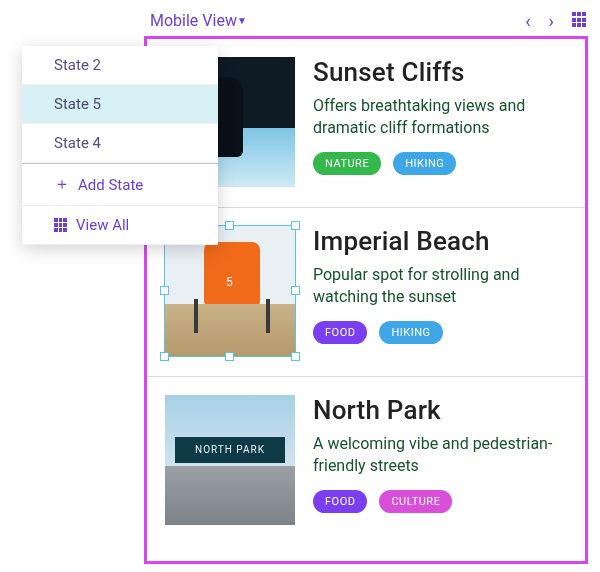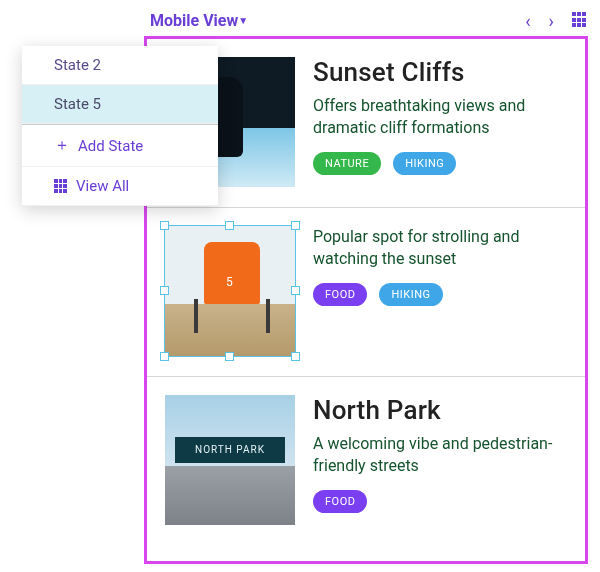--- a/index.html
+++ b/index.html
@@ -22,21 +22,20 @@
     justify-content: space-between;
     padding-left: 150px;
   }
   .view-label {
     color: #6a3fd6;
     font-size: 16px;
     display: flex;
     align-items: center;
     gap: 0;
     cursor: pointer;
-    font-weight: bold;
   }
   .view-caret {
     color: #6a3fd6;
     font-size: 10px;
   }
   .topbar-actions {
     display: flex;
     align-items: center;
     gap: 18px;
   }
@@ -276,51 +275,56 @@
       <span class="handle h-nw"></span>
       <span class="handle h-n"></span>
       <span class="handle h-ne"></span>
       <span class="handle h-w"></span>
       <span class="handle h-e"></span>
       <span class="handle h-sw"></span>
       <span class="handle h-s"></span>
       <span class="handle h-se"></span>
     </div>
     <div class="card-body">
+      <div class="card-title">Imperial Beach</div>
       <div class="card-desc">Popular spot for strolling and watching the sunset</div>
       <div class="tags">
         <span class="tag" style="background:#7a3ff0">FOOD</span>
         <span class="tag" style="background:#3fa7e8">HIKING</span>
       </div>
     </div>
   </div>
 
   <div class="card">
     <div class="thumb">
       <div class="thumb-inner art3">
         <div class="sign">NORTH PARK</div>
       </div>
     </div>
     <div class="card-body">
       <div class="card-title">North Park</div>
       <div class="card-desc">A welcoming vibe and pedestrian-friendly streets</div>
       <div class="tags">
         <span class="tag" style="background:#7a3ff0">FOOD</span>
+        <span class="tag" style="background:#d94fd9">CULTURE</span>
       </div>
     </div>
   </div>
 
 </div>
 
 <div class="state-panel">
   <div class="state-row">
     <span>State 2</span>
   </div>
   <div class="state-row selected-state">
     <span>State 5</span>
+  </div>
+  <div class="state-row">
+    <span>State 4</span>
   </div>
   <div class="state-divider"></div>
   <div class="state-row state-action">
     <span class="plus-icon">＋</span>
     <span>Add State</span>
   </div>
   <div class="state-row state-action">
     <span class="grid-mini">
       <span class="dot"></span>
         <span class="dot"></span>

